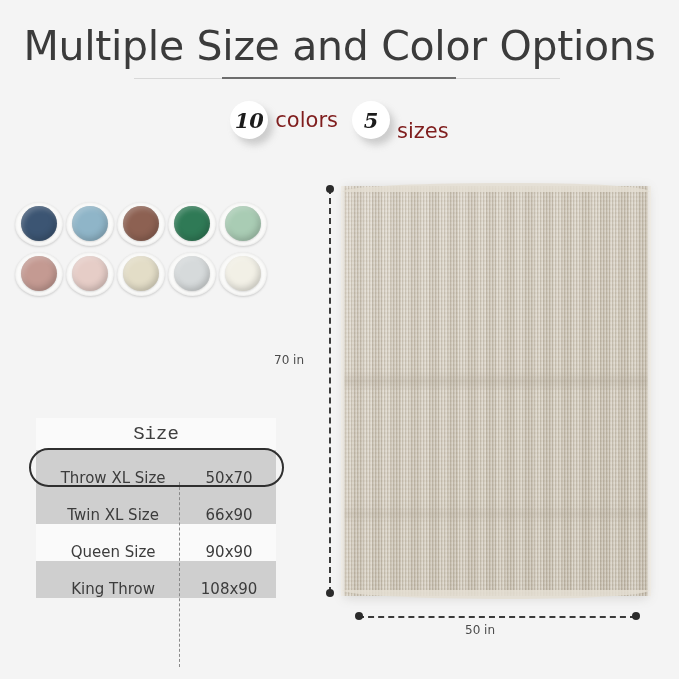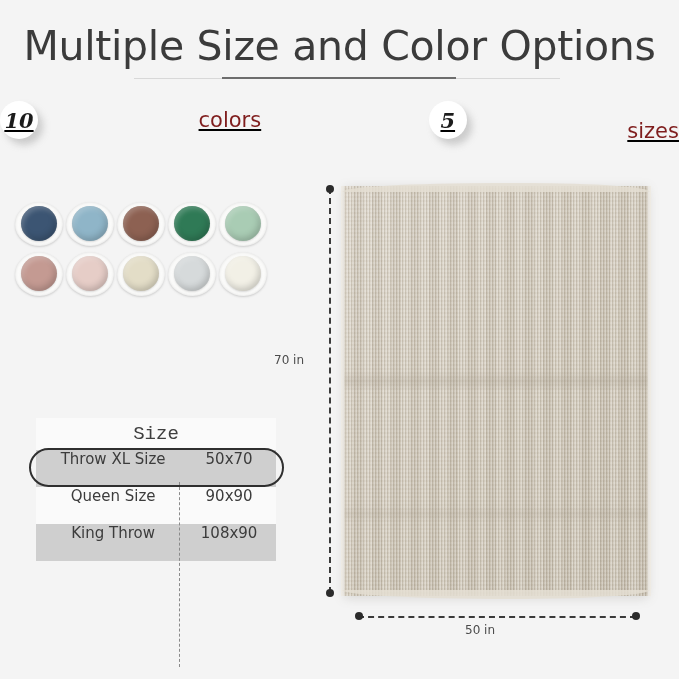--- a/index.html
+++ b/index.html
@@ -58,23 +58,22 @@
 
   
   .badge-row {
     position: absolute;
     left: 0;
     top: 99px;
     width: 679px;
     height: 42px;
     display: flex;
     align-items: center;
-    justify-content: space-between;
+    justify-content: center;
     gap: 5px;
-    text-decoration: underline;
   }
   .badge {
     position: relative;
     width: 38px;
     height: 38px;
     border-radius: 50%;
     background: #ffffff;
     box-shadow: 5px 6px 7px rgba(140,140,140,0.38);
     display: flex;
     align-items: center;
@@ -172,21 +171,21 @@
     font-size: 19px;
     color: #3f3f3f;
     font-family: Liberation Mono, monospace;
     background: #fafafa;
   }
   .st-body { position: relative; }
   .st-row {
     position: relative;
     height: 37px;
     display: flex;
-    align-items: flex-start;
+    align-items: flex-end;
     background: #fafafa;
     padding-left: 8px;
   }
   .st-row.shaded { background: #cfcfcf; }
   .st-row .st-name {
     width: 143px;
     text-align: center;
     font-size: 15px;
     color: #3c3c3c;
     font-family: "DejaVu Sans", sans-serif;
@@ -389,20 +388,24 @@
   <div class="size-table">
     <div class="st-header">Size</div>
     <div class="st-body">
 
       <div class="st-row shaded">
         <span class="st-name">Throw XL Size</span>
         <span class="st-dim">50x70</span>
       </div>
 
 
+      <div class="st-row shaded">
+        <span class="st-name">Twin XL Size</span>
+        <span class="st-dim">66x90</span>
+      </div>
 
       <div class="st-row">
         <span class="st-name">Queen Size</span>
         <span class="st-dim">90x90</span>
       </div>
 
       <div class="st-row shaded">
         <span class="st-name">King Throw</span>
         <span class="st-dim">108x90</span>
       </div>

